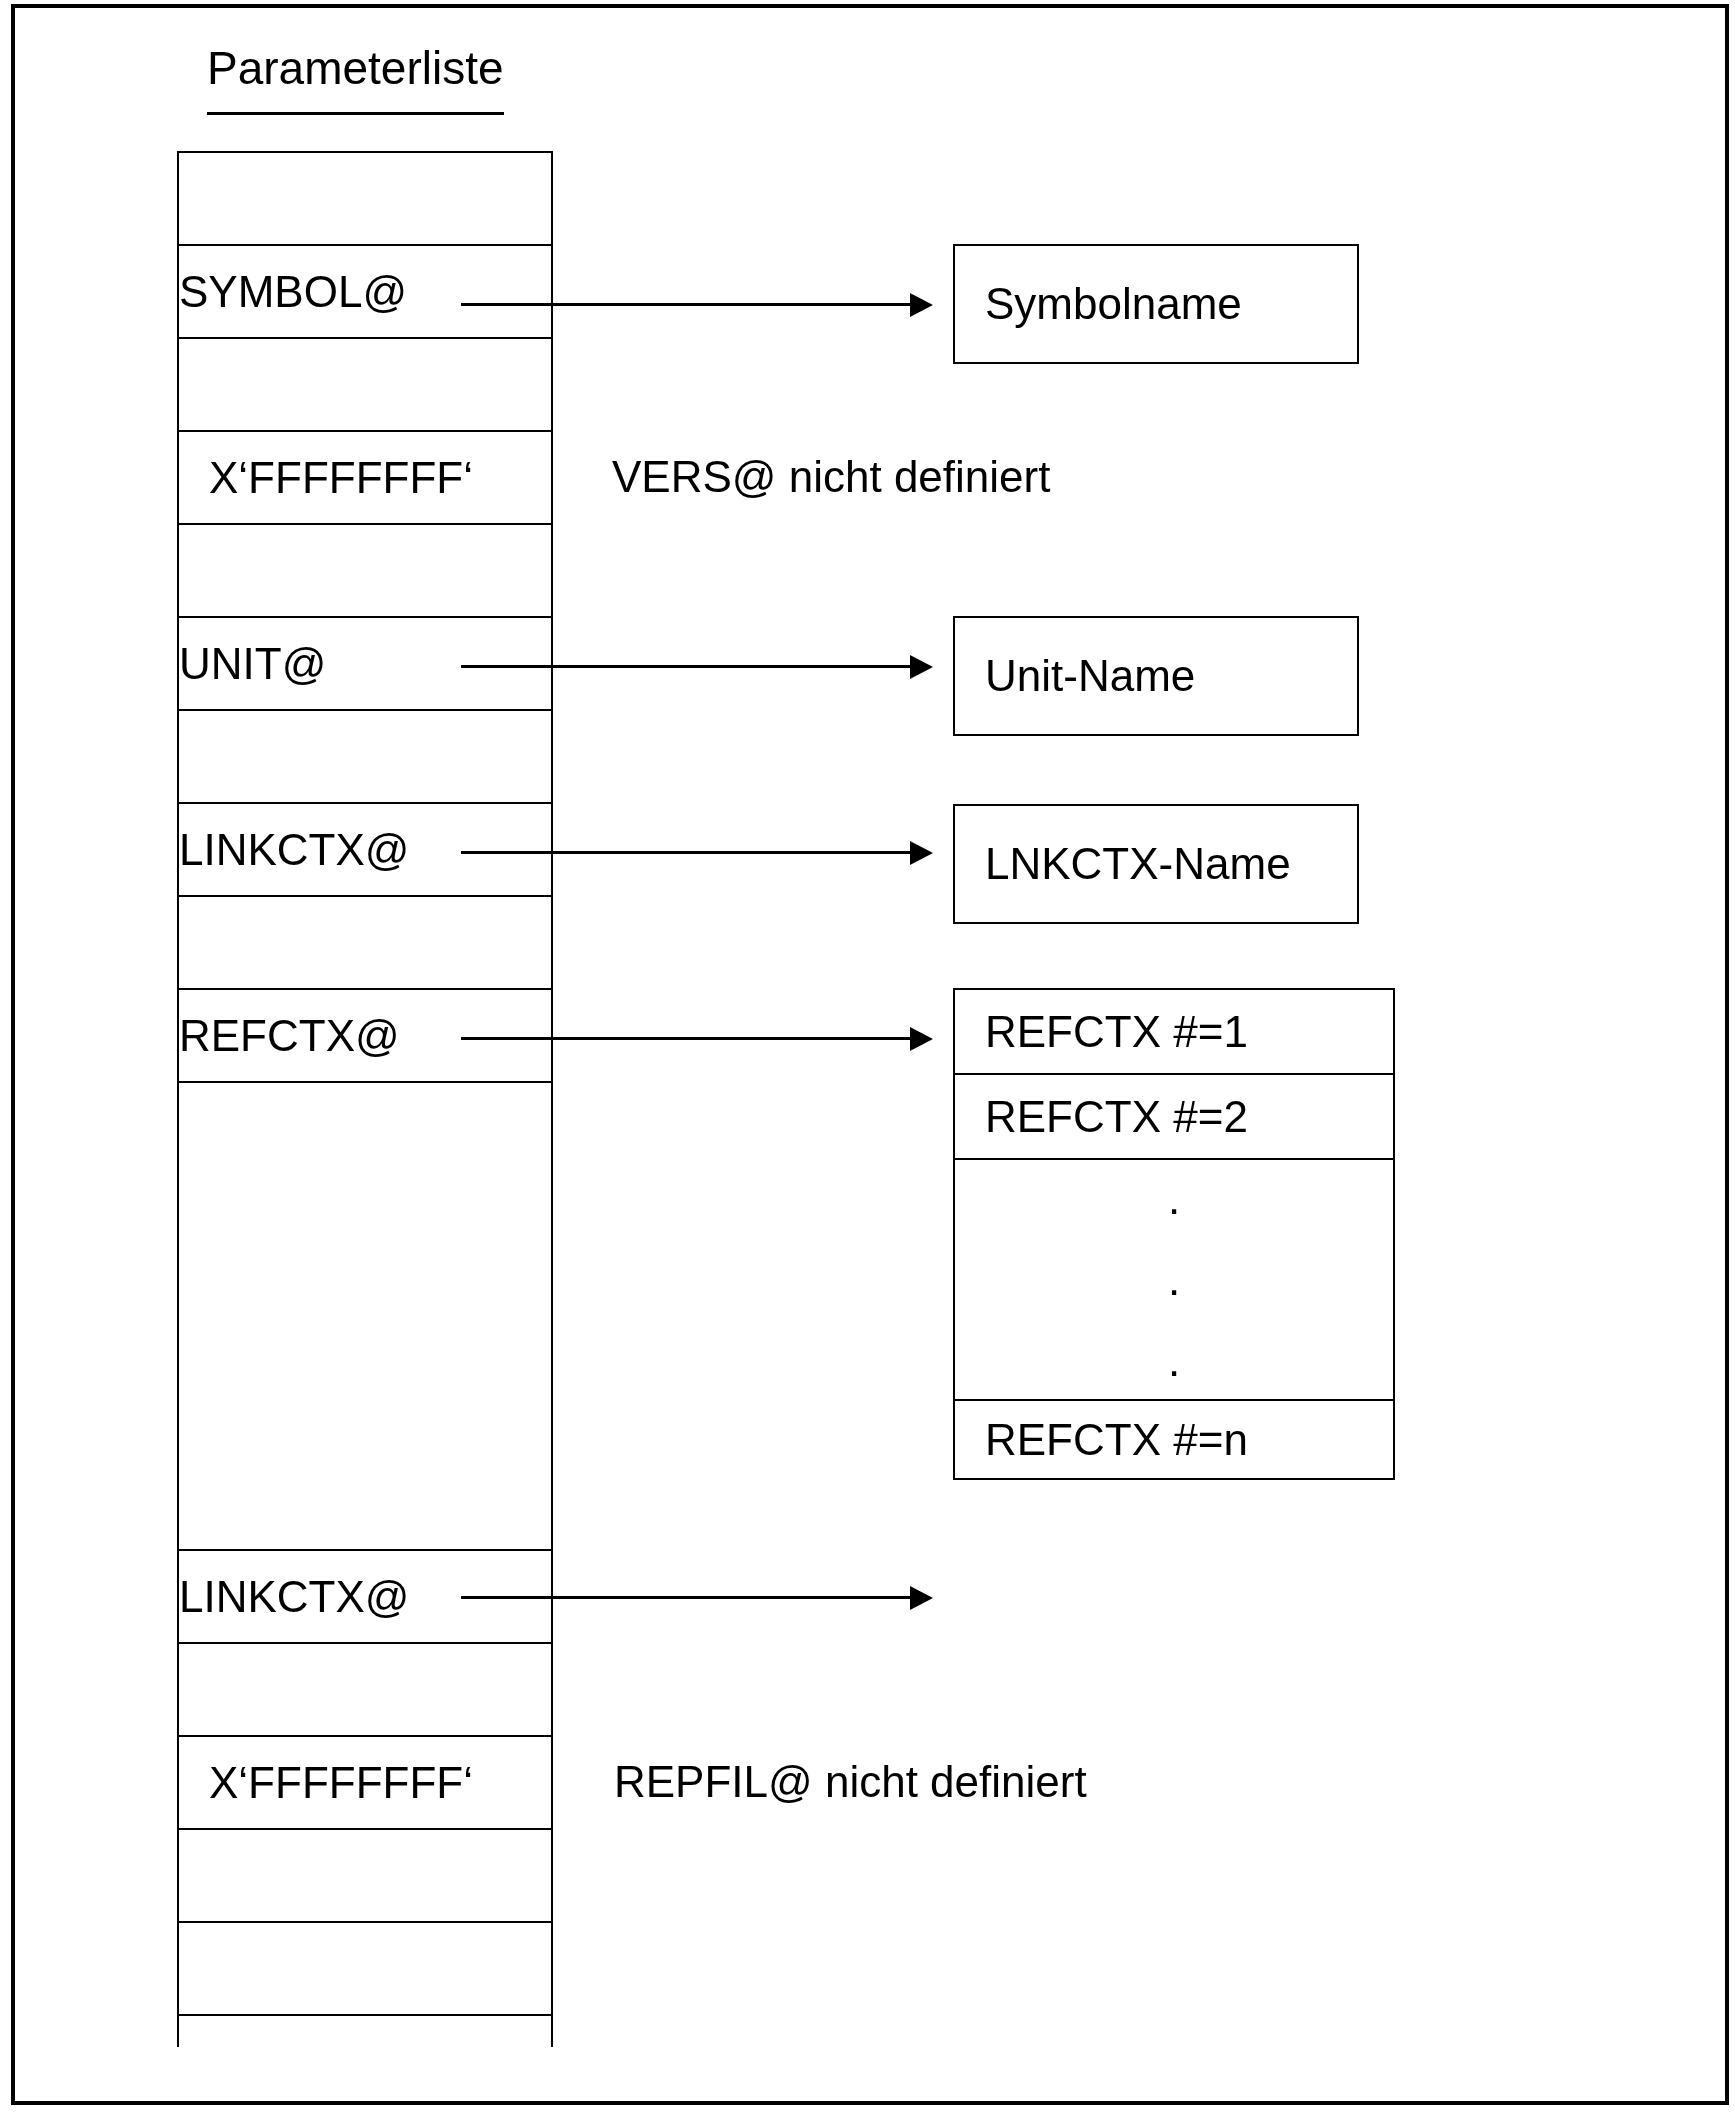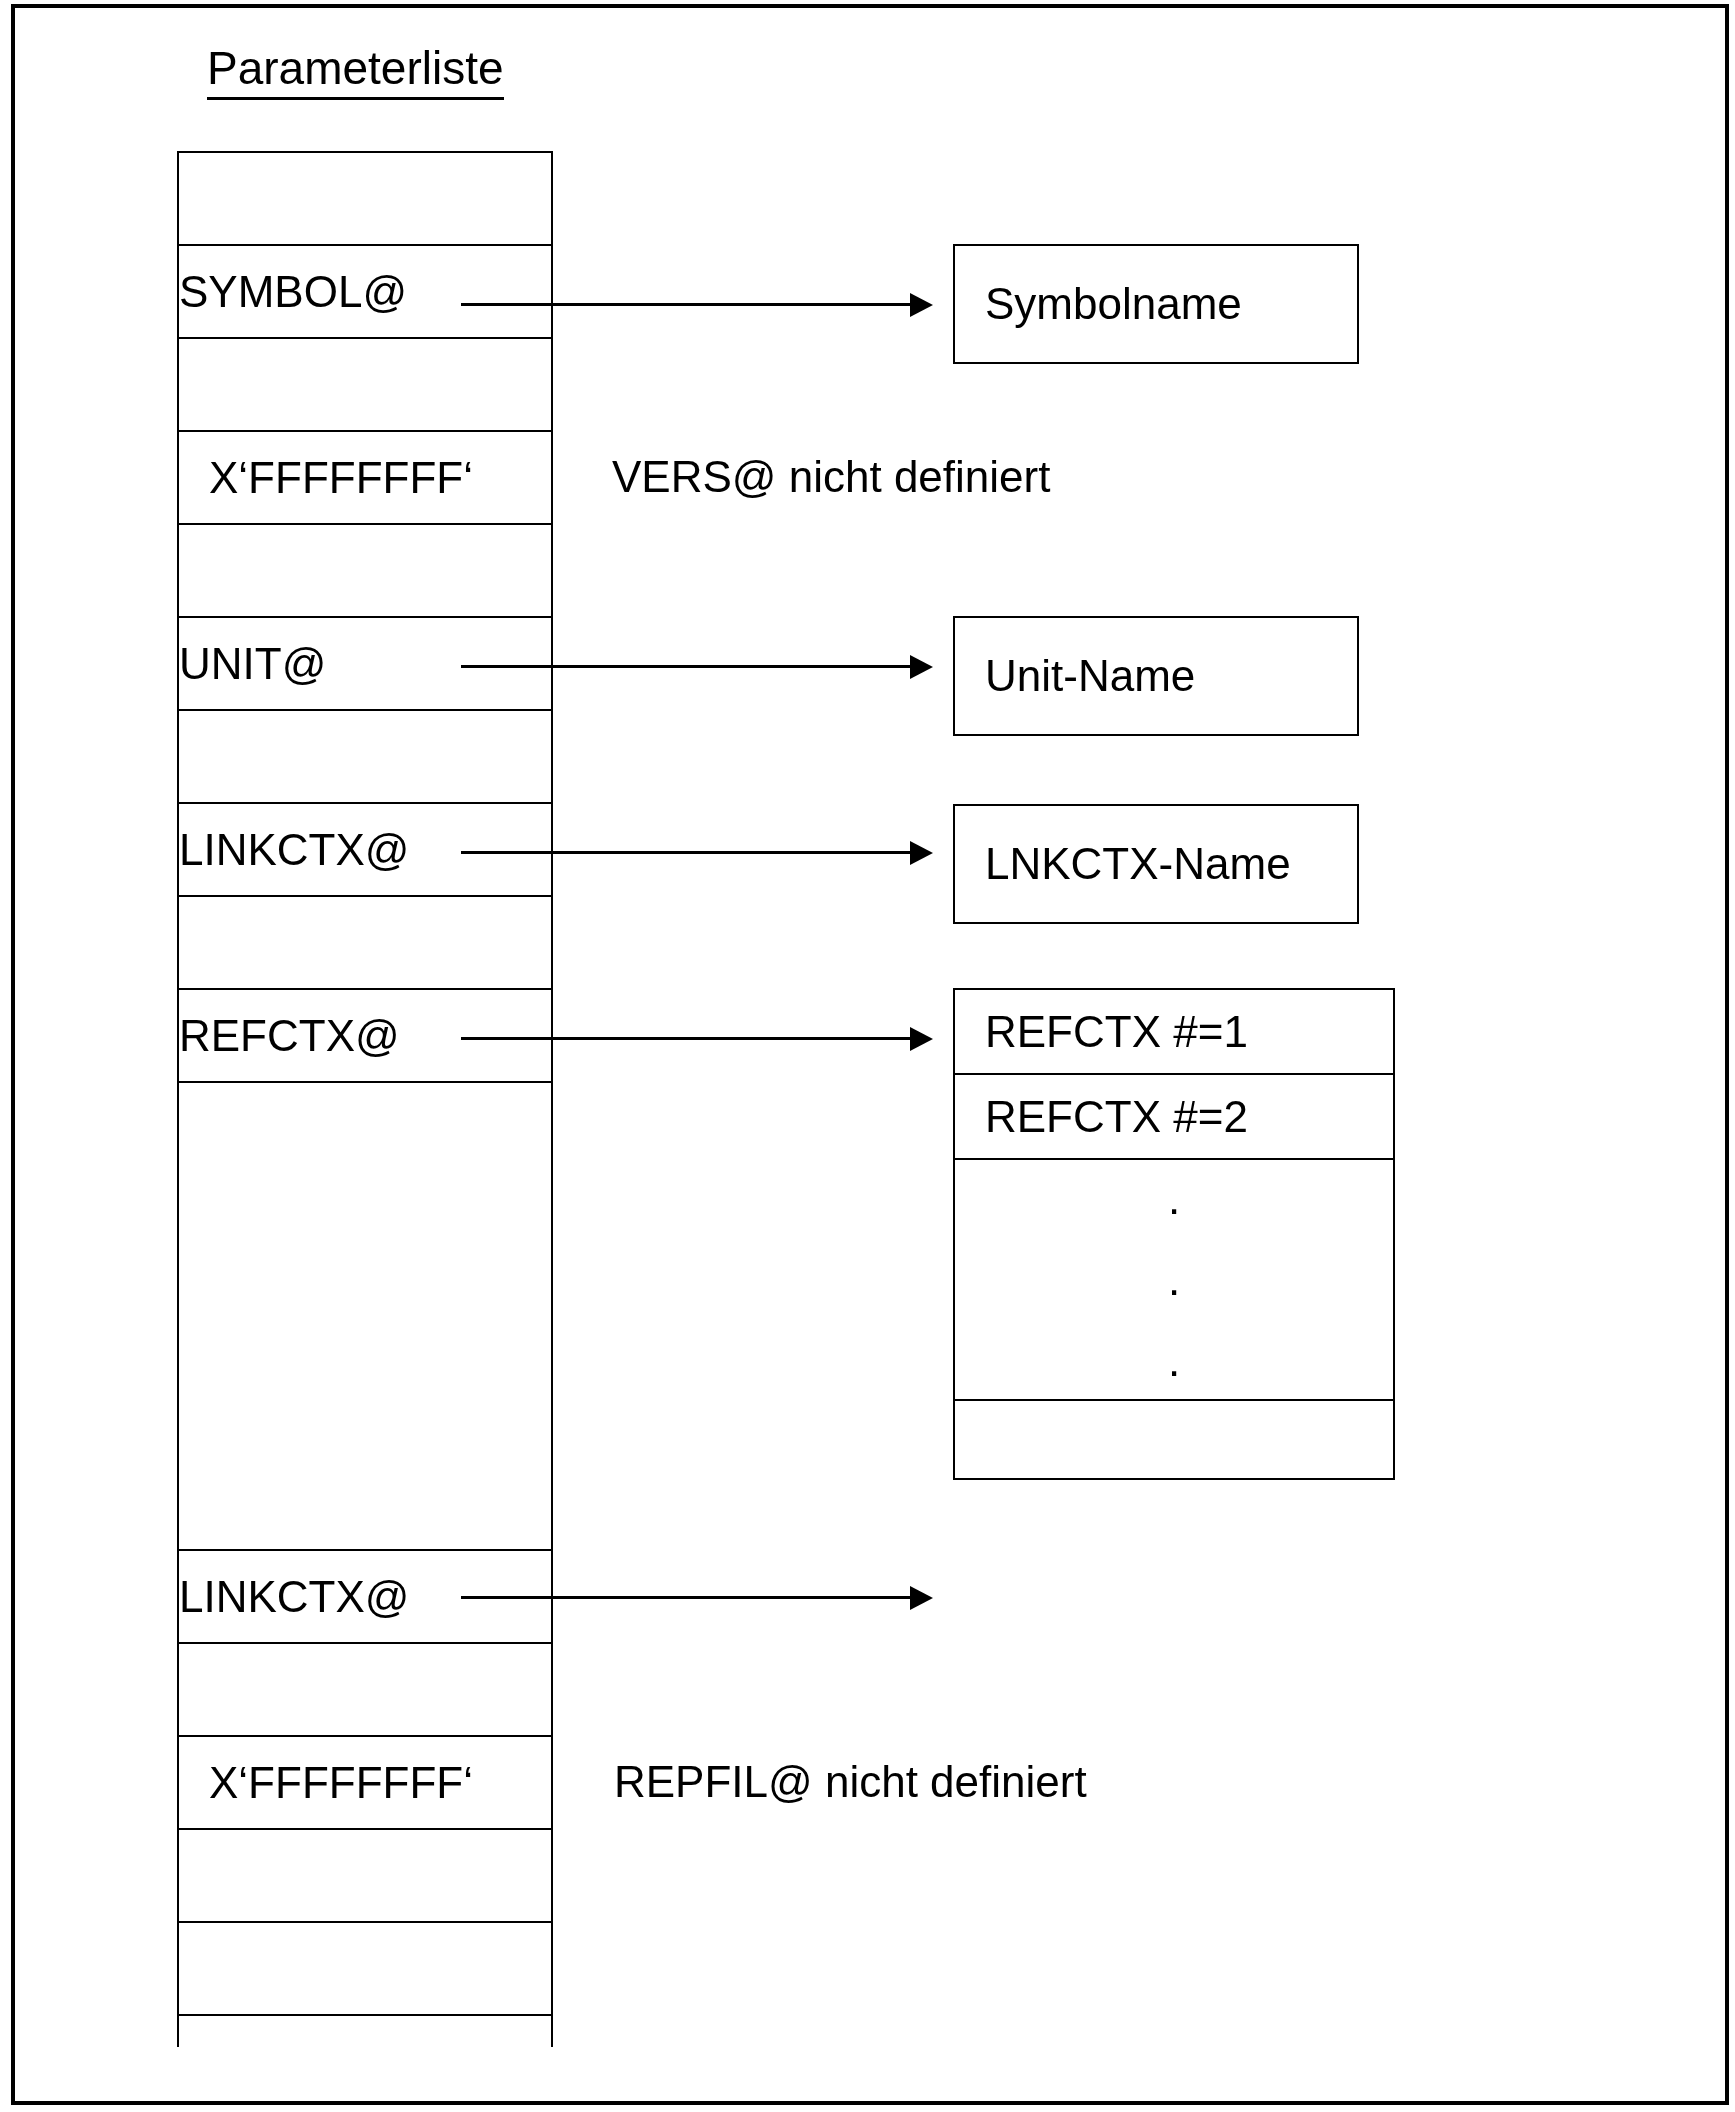--- a/index.html
+++ b/index.html
@@ -17,21 +17,21 @@
     border:4.4px solid #000;
     box-sizing:border-box;
   }
   .title{
     position:absolute;left:207px;top:42px;
     font-size:46px;line-height:1.15;
   }
   .title span{
     display:inline-block;
     border-bottom:3.5px solid #000;
-    padding-bottom:2px;
+    padding-bottom:17px;
   }
   
   .ptable{
     position:absolute;left:177px;top:151px;
     width:376px;
     border:2.6px solid #000;border-bottom:none;
     box-sizing:border-box;
   }
   .prow{
     height:93px;
@@ -186,20 +186,23 @@
       <span>REFCTX #=1</span>
     </div>
     <div class="refrow">
       <span>REFCTX #=2</span>
     </div>
     <div class="refrow dots">
       <span class="dot">.</span>
       <span class="dot">.</span>
       <span class="dot">.</span>
     </div>
+    <div class="refrow last">
+      <span>REFCTX #=n</span>
+    </div>
   </div>
 
 
   <div class="note n-vers">VERS@ nicht definiert</div>
   <div class="note n-repfil">REPFIL@ nicht definiert</div>
 
 </div>
 
 
 </body></html>

